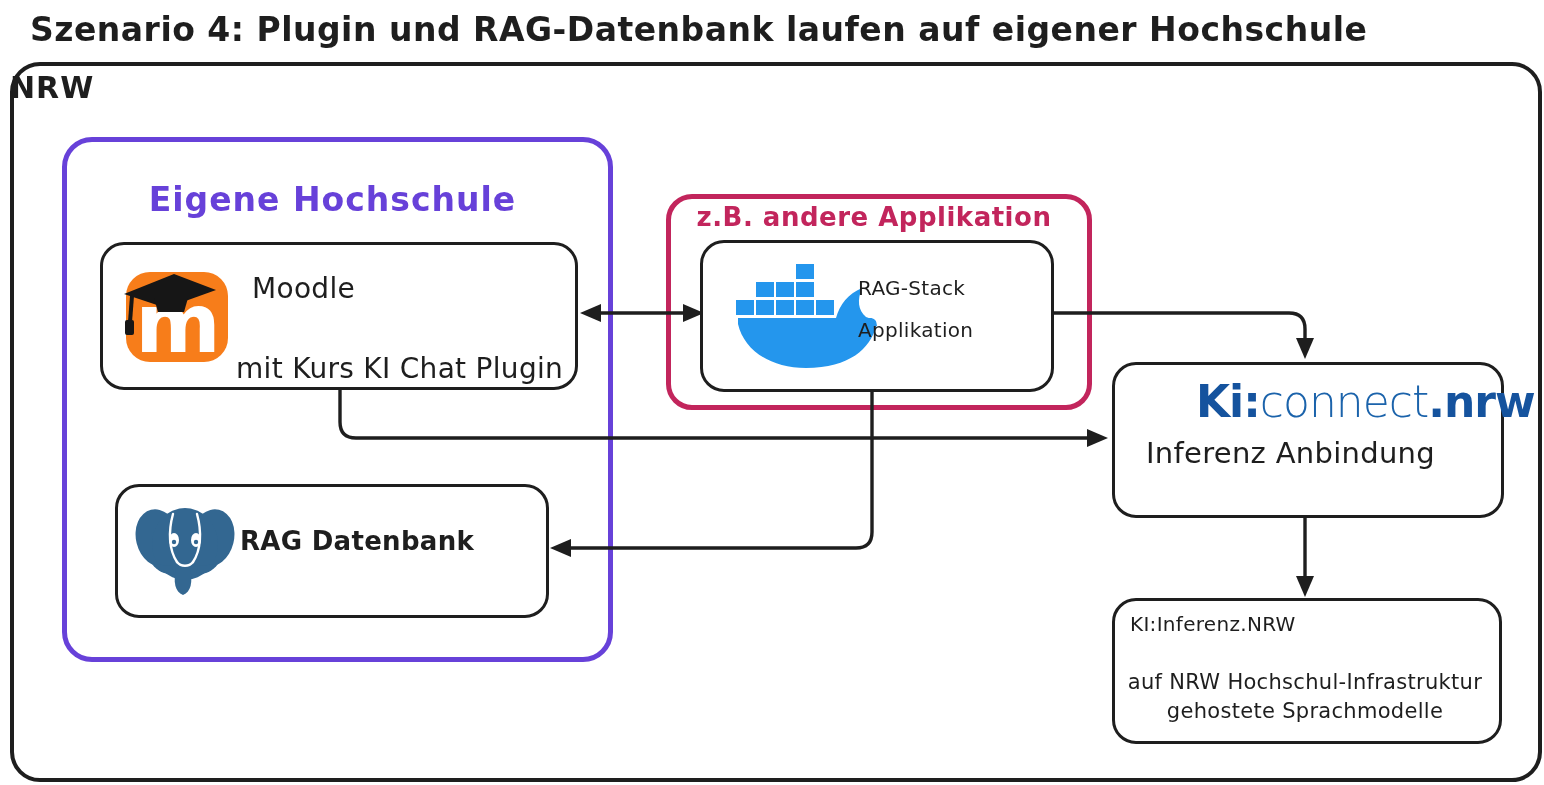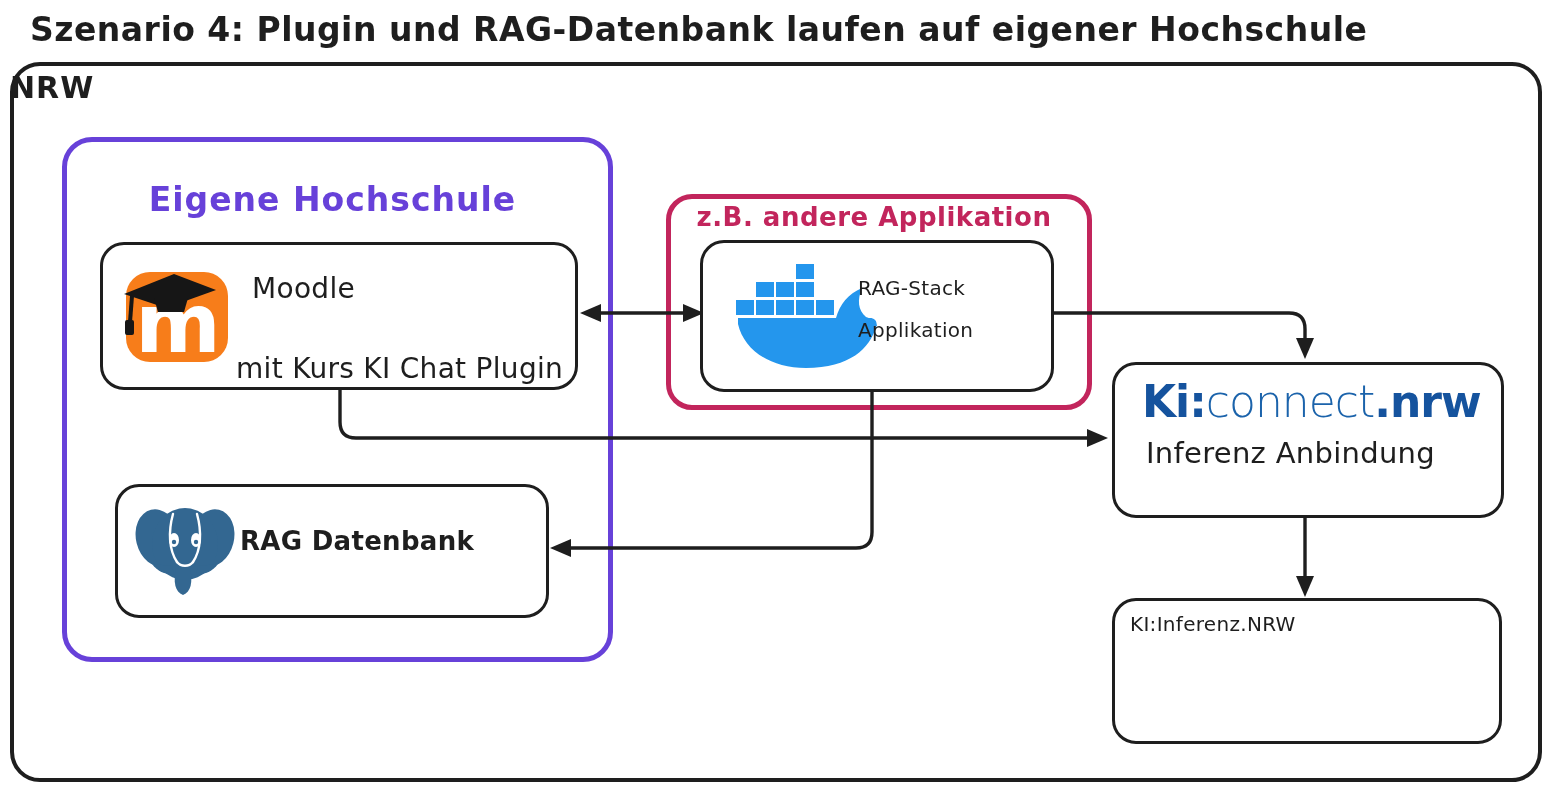--- a/index.html
+++ b/index.html
@@ -25,21 +25,21 @@
   .ragdb-box{left:115px;top:484px;width:428px;height:128px;}
   .ragstack-box{left:700px;top:240px;width:348px;height:146px;}
   .kiconnect-box{left:1112px;top:362px;width:386px;height:150px;}
   .kiinferenz-box{left:1112px;top:598px;width:384px;height:140px;}
   
   .moodle-line1{left:244px;top:272px;font-size:28px;margin-left:8px;}
   .moodle-line2{left:236px;top:316px;font-size:28px;white-space:nowrap;margin-top:36px;}
   .ragdb-label{left:240px;top:526px;font-size:26px;font-weight:700;white-space:nowrap;}
   .ragstack-line1{left:858px;top:276px;font-size:20px;}
   .ragstack-line2{left:858px;top:318px;font-size:20px;}
-  .kiconnect-logo{left:1142px;top:376px;font-size:44px;white-space:nowrap;color:var(--logo-blue,#15539e);}
+  .kiconnect-logo{left:1196px;top:376px;font-size:44px;white-space:nowrap;color:var(--logo-blue,#15539e);}
   .kiconnect-logo .b{font-weight:800;letter-spacing:-1px;}
   .kiconnect-logo .t{font-weight:200;letter-spacing:-1px;color:var(--logo-blue-light,#1b63ab);}
   .kiconnect-subtitle{left:1146px;top:436px;font-size:29px;white-space:nowrap;}
   .kiinferenz-title{left:1130px;top:612px;font-size:20px;white-space:nowrap;}
   .kiinferenz-small{left:1120px;top:668px;width:370px;text-align:center;font-size:21px;line-height:29px;}
   
   svg.wires{left:0;top:0;pointer-events:none;}
   .wire{stroke:#1e1e1e;stroke-width:3.4;fill:none;stroke-linecap:round;}
   .head{fill:#1e1e1e;stroke:none;}
   .icon{display:block;}
@@ -135,13 +135,15 @@
 <div class="abs hand ragstack-line1">RAG-Stack</div>
 <div class="abs hand ragstack-line2">Applikation</div>
 
 <div class="abs node kiconnect-box"></div>
 <div class="abs kiconnect-logo"><span class="b">Ki</span><span class="b">:</span><span class="t">connect</span><span class="b">.nrw</span></div>
 <div class="abs hand kiconnect-subtitle">Inferenz Anbindung</div>
 
 <div class="abs node kiinferenz-box"></div>
 <div class="abs hand kiinferenz-title">KI:Inferenz.NRW</div>
 <div class="abs hand kiinferenz-small">
+  <div>auf NRW Hochschul-Infrastruktur</div>
+  <div>gehostete Sprachmodelle</div>
 </div>
 
 </body></html>

